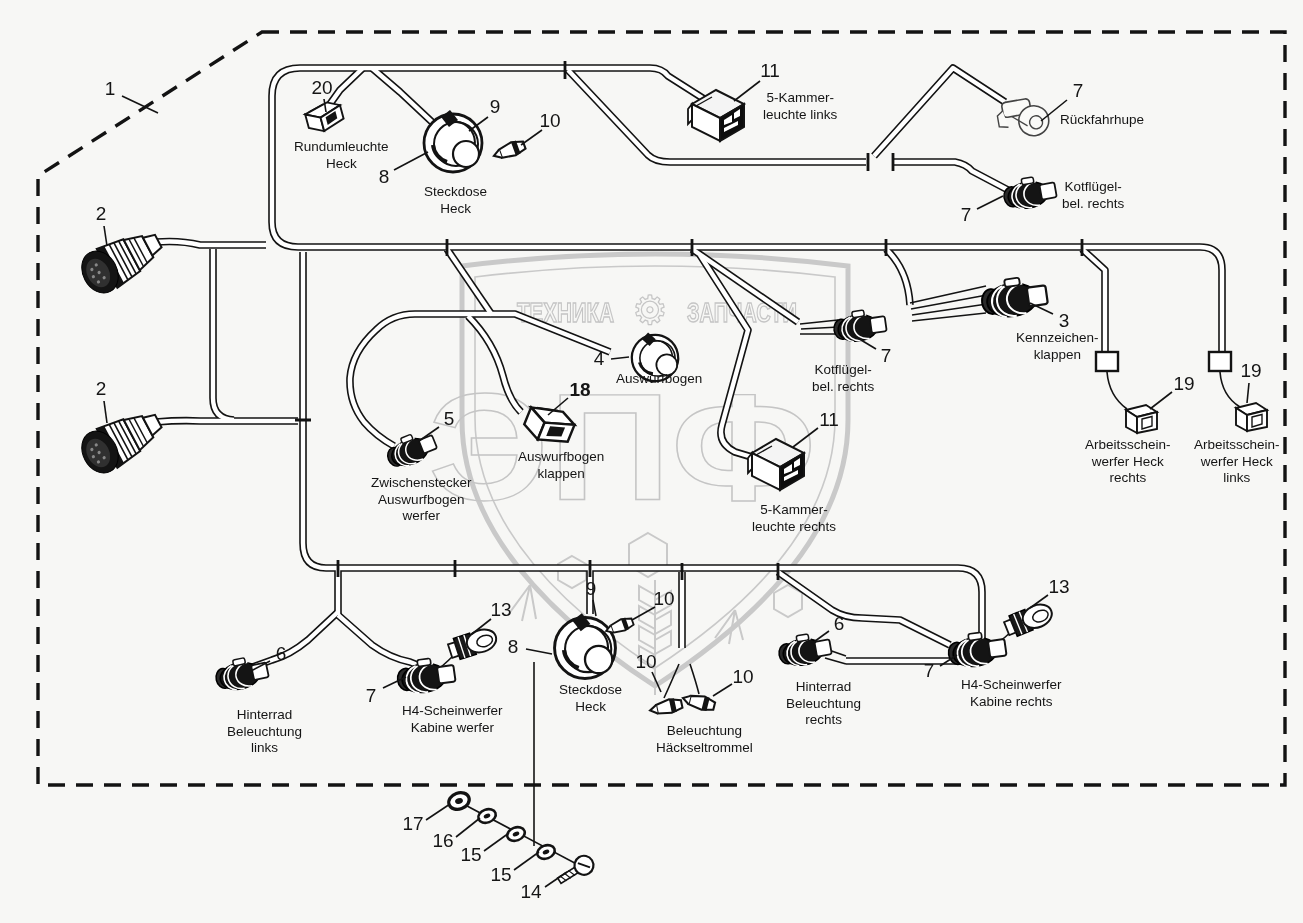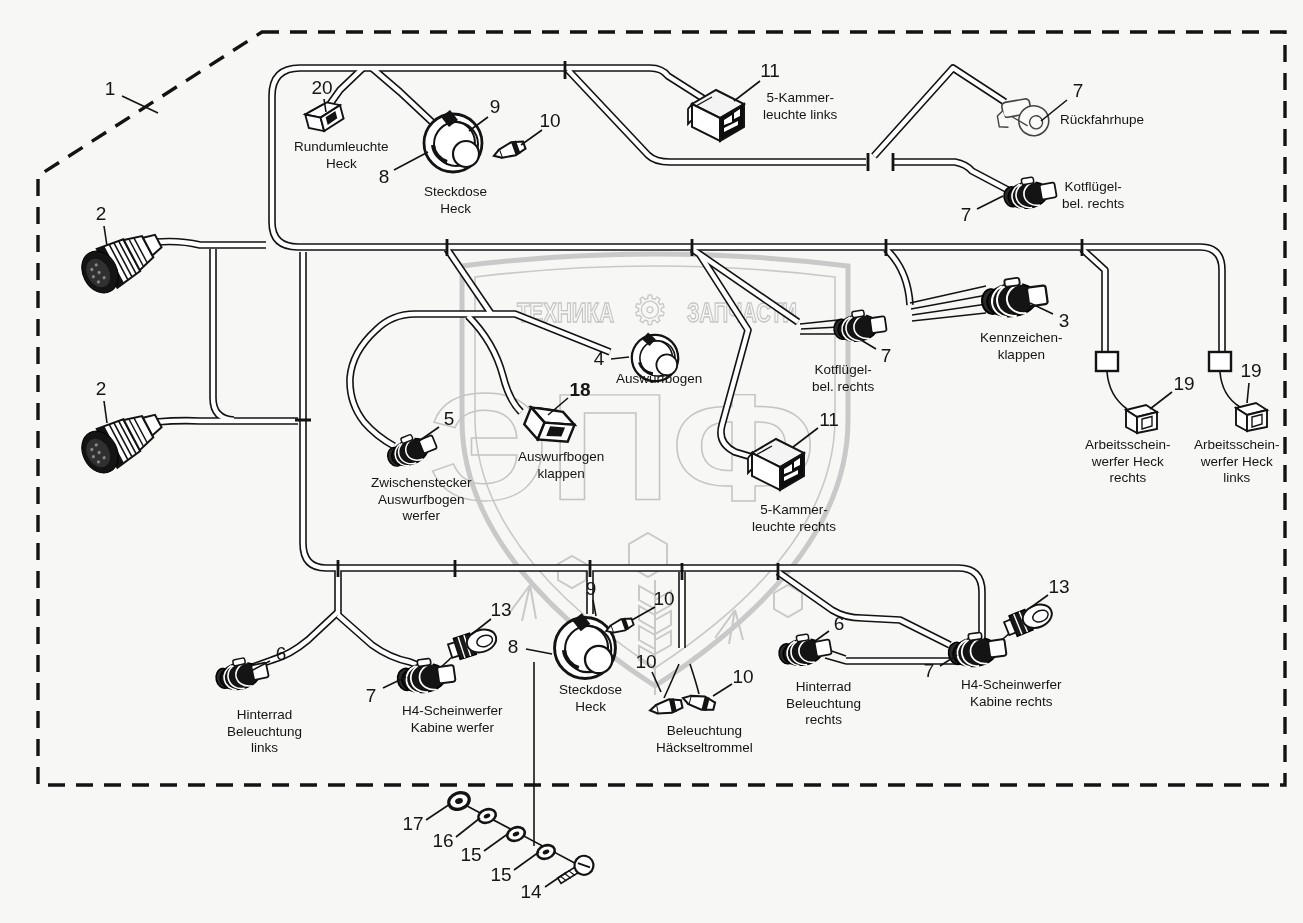--- a/index.html
+++ b/index.html
@@ -376,21 +376,21 @@
         <div>Rückfahrhupe</div>
       </div>
       <div class="num" style="left: 966px; top: 215px;">7</div>
       <div class="lbl" style="left: 1062px; top: 179px;">
         <div>Kotflügel-</div>
         <div>bel. rechts</div>
       </div>
       <div class="num" style="left: 101px; top: 214px;">2</div>
       <div class="num" style="left: 101px; top: 389px;">2</div>
       <div class="num" style="left: 1064px; top: 321px;">3</div>
-      <div class="lbl" style="left: 980px; top: 330px;">
+      <div class="lbl" style="left: 1016px; top: 330px;">
         <div>Kennzeichen-</div>
         <div>klappen</div>
       </div>
       <div class="num" style="left: 886px; top: 356px;">7</div>
       <div class="lbl" style="left: 812px; top: 362px;">
         <div>Kotflügel-</div>
         <div>bel. rechts</div>
       </div>
       <div class="num" style="left: 599px; top: 359px;">4</div>
       <div class="lbl" style="left: 616px; top: 371px;">

